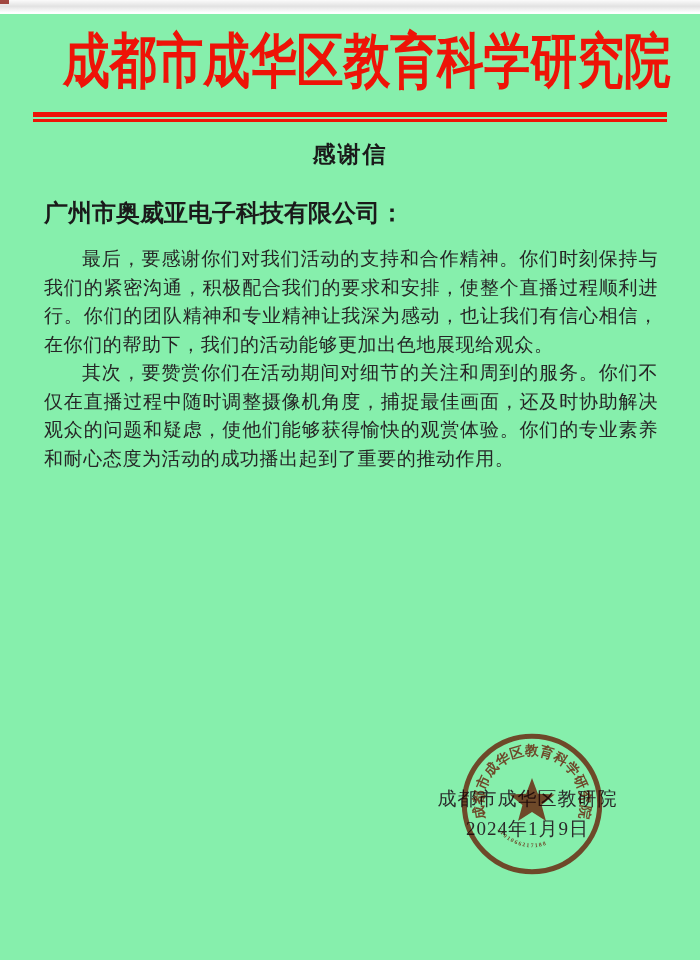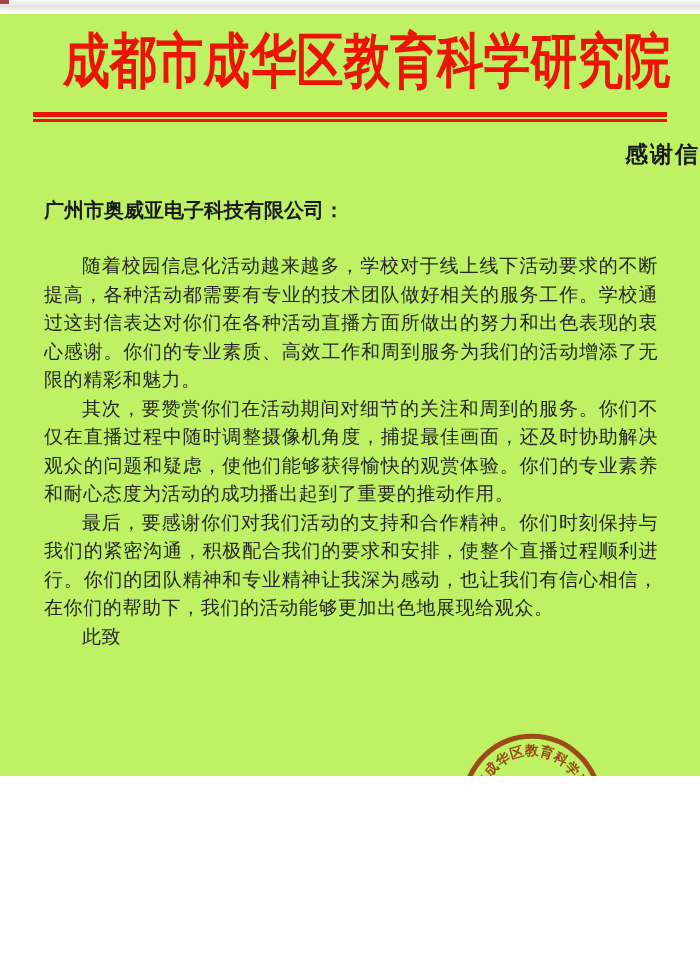--- a/index.html
+++ b/index.html
@@ -1,19 +1,19 @@
 <!DOCTYPE html>
 <html lang="zh"><head>
 <meta charset="utf-8">
 <style>
   html,body{margin:0;padding:0;}
   .page{
     position:relative;
-    width:700px;height:776px;
-    background:#bef264;
+    width:700px;height:960px;
+    background:#86efac;
     overflow:hidden;
     font-family:"Liberation Serif","DejaVu Serif",serif;
     color:#222;
   }
   .top-shade{
     position:absolute;top:0;left:0;right:0;height:14px;
     background:linear-gradient(#fbfbfb 0%,#e2e2e2 45%,#ffffff 90%);
     pointer-events:none;
   }
   .corner-artifact{
@@ -33,32 +33,32 @@
     letter-spacing:0;
   }
   .red-rule{
     margin:16px 33px 0 33px;
     height:2px;
     border-top:5px solid #ee1307;
     border-bottom:3px solid #ee1307;
   }
   .letter-title{
     margin:17px 0 0;
-    text-align:right;
+    text-align:center;
     font-family:"Liberation Sans","DejaVu Sans",sans-serif;
     font-weight:bold;
     font-size:23px;
     letter-spacing:2px;
     color:#1a1a1a;
   }
   .recipient{
-    margin:27px 42px 28px 44px;
+    margin:27px 42px 16px 44px;
     font-family:"Liberation Sans","DejaVu Sans",sans-serif;
     font-weight:bold;
-    font-size:20px;
+    font-size:24px;
     color:#1a1a1a;
   }
   .body-text{
     margin:0 42px 0 44px;
     font-size:19px;
     line-height:28.5px;
     letter-spacing:0.6px;
     text-align:justify;
     color:#262626;
   }
@@ -96,24 +96,22 @@
 
   <div class="letterhead">成都市成华区教育科学研究院</div>
 
   <div class="red-rule"></div>
 
   <div class="letter-title">感谢信</div>
 
   <div class="recipient">广州市奥威亚电子科技有限公司：</div>
 
   <div class="body-text">
-    <p>随着校园信息化活动越来越多，学校对于线上线下活动要求的不断提高，各种活动都需要有专业的技术团队做好相关的服务工作。学校通过这封信表达对你们在各种活动直播方面所做出的努力和出色表现的衷心感谢。你们的专业素质、高效工作和周到服务为我们的活动增添了无限的精彩和魅力。</p>
+    <p>最后，要感谢你们对我们活动的支持和合作精神。你们时刻保持与我们的紧密沟通，积极配合我们的要求和安排，使整个直播过程顺利进行。你们的团队精神和专业精神让我深为感动，也让我们有信心相信，在你们的帮助下，我们的活动能够更加出色地展现给观众。</p>
     <p>其次，要赞赏你们在活动期间对细节的关注和周到的服务。你们不仅在直播过程中随时调整摄像机角度，捕捉最佳画面，还及时协助解决观众的问题和疑虑，使他们能够获得愉快的观赏体验。你们的专业素养和耐心态度为活动的成功播出起到了重要的推动作用。</p>
-    <p>最后，要感谢你们对我们活动的支持和合作精神。你们时刻保持与我们的紧密沟通，积极配合我们的要求和安排，使整个直播过程顺利进行。你们的团队精神和专业精神让我深为感动，也让我们有信心相信，在你们的帮助下，我们的活动能够更加出色地展现给观众。</p>
-    <p>此致</p>
   </div>
 
   <div class="signature">
     <div>成都市成华区教研院</div>
     <div>2024年1月9日</div>
   </div>
 
   <svg class="seal" viewBox="0 0 200 200" aria-hidden="true">
     <defs>
       <path id="ringPath" d="M 35 120 A 68 68 0 1 1 165 120" fill="none"></path>

